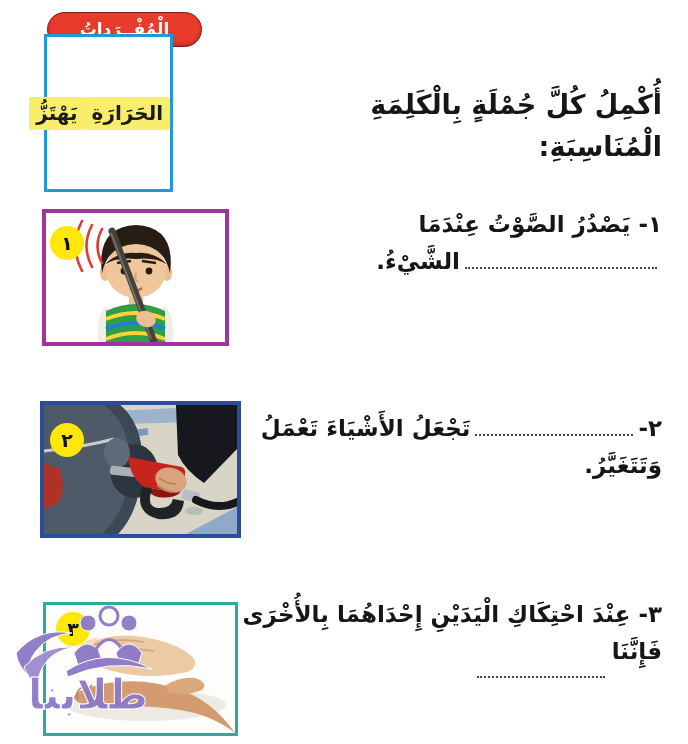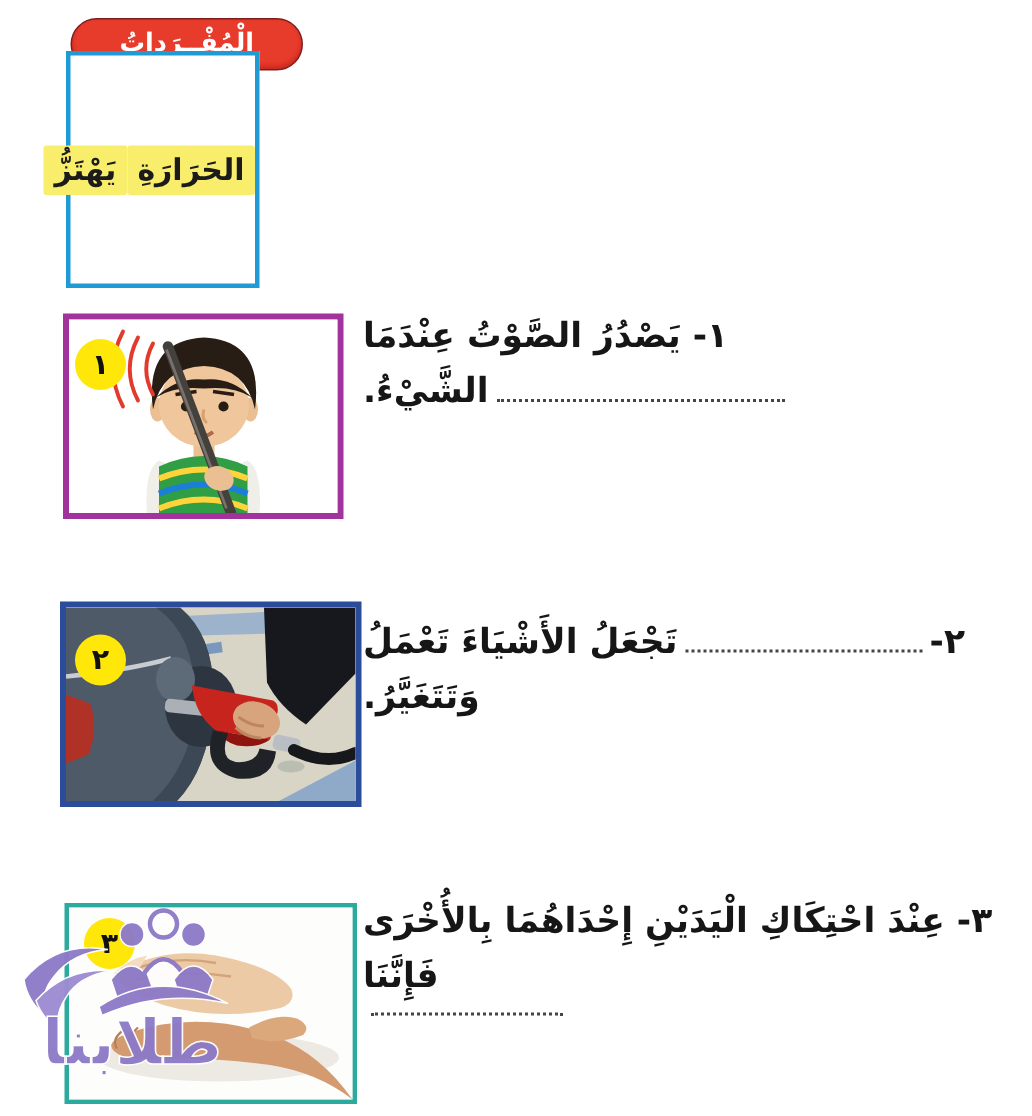--- a/index.html
+++ b/index.html
@@ -28,21 +28,21 @@
     font-weight:bold;font-size:20px;line-height:1.55;color:#1b1b1b;
   }
   
   .heading{
     position:absolute;top:84px;right:26px;width:420px;
     font-weight:bold;font-size:27px;line-height:1.55;text-align:right;
   }
   
   .q-line{
     position:absolute;right:26px;width:420px;
-    font-weight:bold;font-size:23px;line-height:1.6;text-align:left;
+    font-weight:bold;font-size:23px;line-height:1.6;text-align:right;
   }
   .q1{top:206px;}
   .q2{top:410px;}
   .q3a{top:596px;}
   .q3b{top:652px;right:78px;width:368px;}
   .blank{
     display:inline-block;height:.15em;vertical-align:baseline;
     border-bottom:2.5px dotted #454545;margin:0 5px;
   }
   .blank-1{width:192px;}
@@ -75,20 +75,21 @@
 
   <div class="badge">
     <span>الْمُفْــرَداتُ</span>
   </div>
 
   <div class="word-bank">
     <span class="word">الحَرَارَةِ</span>
     <span class="word">يَهْتَزُّ</span>
   </div>
 
+  <div class="heading">أُكْمِلُ كُلَّ جُمْلَةٍ بِالْكَلِمَةِ الْمُنَاسِبَةِ:</div>
 
   <div class="q-line q1"><span>١- يَصْدُرُ الصَّوْتُ عِنْدَمَا</span><span class="blank blank-1"></span><span>الشَّيْءُ.</span></div>
 
   <figure class="fig fig1" style="margin:0;">
     <div class="num-circle nc1">
       <span>١</span>
     </div>
     <svg viewBox="0 0 179 129">
       <rect width="179" height="129" fill="#ffffff"></rect>
       <path d="M52,129 Q50,100 60,94 L74,100 L74,129 Z" fill="#efeee8"></path>

